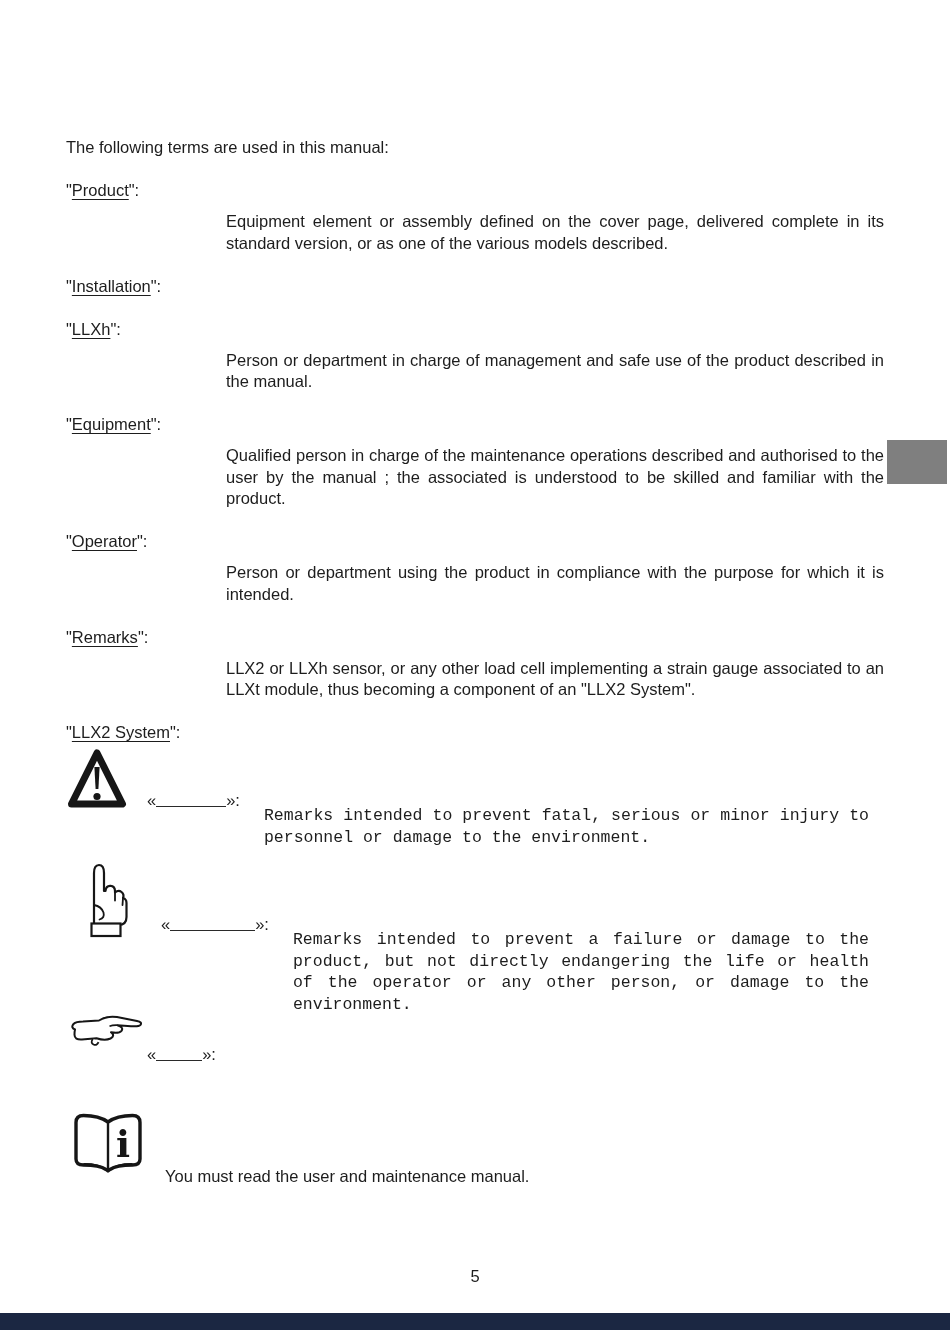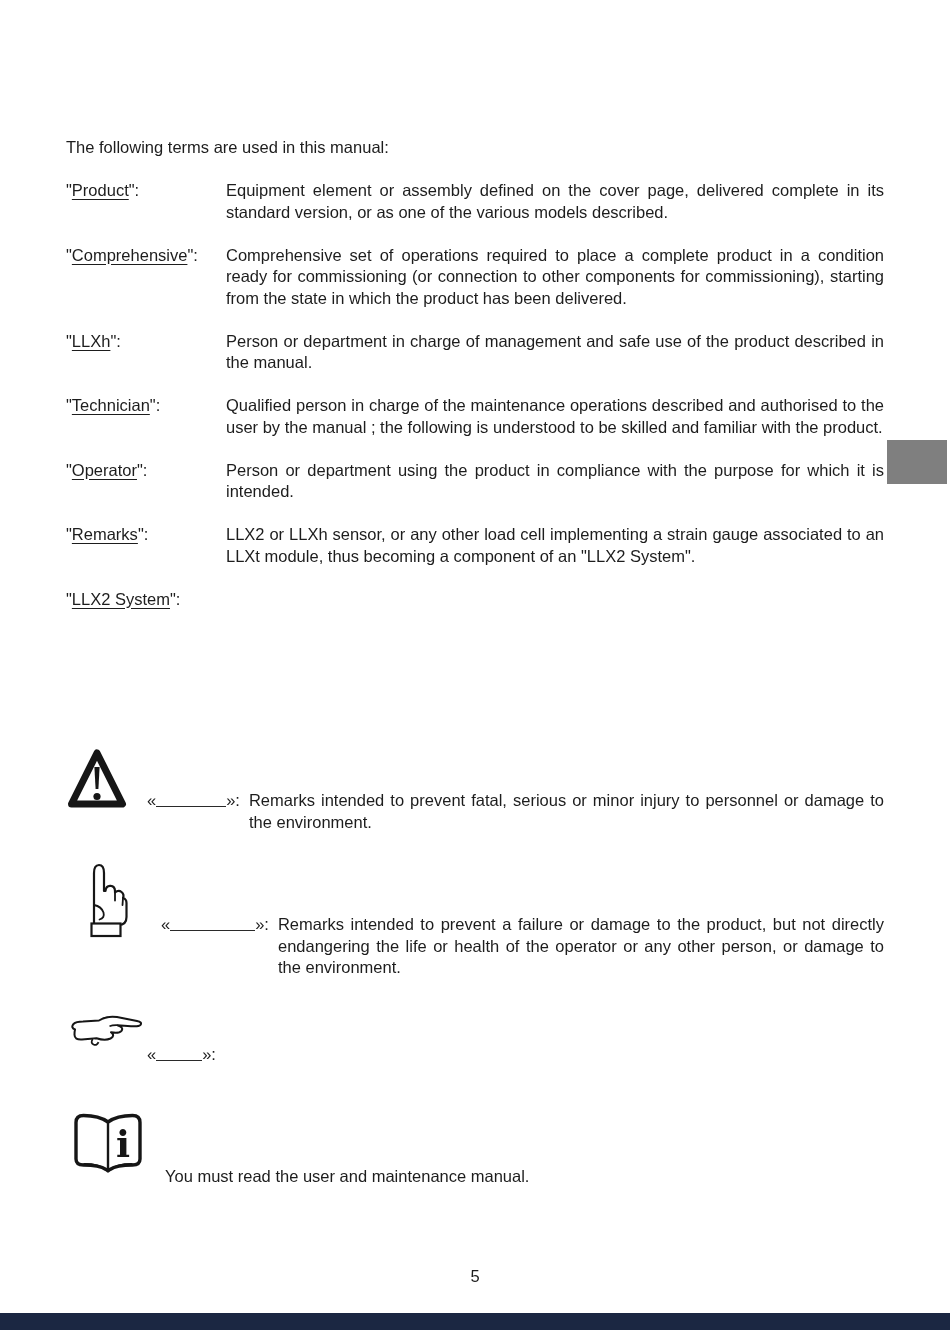--- a/index.html
+++ b/index.html
@@ -5,28 +5,28 @@
   html,body{margin:0;padding:0;background:#fff;}
   .page{position:relative;width:950px;height:1330px;background:#ffffff;overflow:hidden;
         font-family:"Liberation Sans","DejaVu Sans",sans-serif;color:#1d1d1d;
         font-size:16.5px;line-height:21.5px;}
   .intro{position:absolute;left:66px;top:137px;margin:0;}
   
   .defs{position:absolute;left:66px;top:180px;width:818px;display:flex;flex-direction:column;gap:21.5px;}
   .def-row{display:grid;grid-template-columns:160px 658px;}
   .def-term{white-space:nowrap;}
   .def-term .underline{text-decoration:underline;text-underline-offset:2.5px;text-align:center;}
-  .def-text{text-align:justify;text-align-last:left;}
+  .def-text{text-align:justify;text-align-last:left;margin-top:31px;}
   
   .side-tab{position:absolute;left:887px;top:440px;width:60px;height:44px;background:#7f7f7f;}
   
   .remark{position:absolute;display:flex;align-items:flex-start;}
   .rlabel{white-space:nowrap;margin-right:9px;}
   .blank{display:inline-block;height:2px;border-bottom:1.4px solid #2a2a2a;vertical-align:-1px;}
-  .rtext{margin:0;flex:1;text-align:justify;text-align-last:left;}
+  .rtext{margin:15px;flex:1;text-align:justify;text-align-last:left;font-family:Liberation Mono, monospace;}
   .r1{left:147px;top:790px;width:737px;}
   .r1 .blank{width:70px;}
   .r2{left:161px;top:914px;width:723px;}
   .r2 .blank{width:85px;}
   .r3{left:147px;top:1044px;width:737px;}
   .r3 .blank{width:46px;}
   .icon{position:absolute;}
   .icon-triangle{left:67px;top:747px;}
   .icon-hand-up{left:82px;top:860px;}
   .icon-hand-right{left:68px;top:1014px;}
@@ -41,30 +41,29 @@
 <div class="page">
 
   <p class="intro">The following terms are used in this manual:</p>
 
   <div class="defs" id="defs-list">
       <div class="def-row">
         <div class="def-term"><span>"</span><span class="underline">Product</span><span>":</span></div>
         <div class="def-text">Equipment element or assembly defined on the cover page, delivered complete in its standard version, or as one of the various models described.</div>
       </div>
       <div class="def-row">
-        <div class="def-term"><span>"</span><span class="underline">Comprehensive</span><span>":</span></div>
-        <div class="def-text">Comprehensive set of operations required to place a complete product in a condition ready for commissioning (or connection to other components for commissioning), starting from the state in which the product has been delivered.</div>
+        <div class="def-term"><span>"</span><span class="underline">Installation</span><span>":</span></div>
       </div>
       <div class="def-row">
         <div class="def-term"><span>"</span><span class="underline">LLXh</span><span>":</span></div>
         <div class="def-text">Person or department in charge of management and safe use of the product described in the manual.</div>
       </div>
       <div class="def-row">
-        <div class="def-term"><span>"</span><span class="underline">Technician</span><span>":</span></div>
-        <div class="def-text">Qualified person in charge of the maintenance operations described and authorised to the user by the manual ; the following is understood to be skilled and familiar with the product.</div>
+        <div class="def-term"><span>"</span><span class="underline">Equipment</span><span>":</span></div>
+        <div class="def-text">Qualified person in charge of the maintenance operations described and authorised to the user by the manual ; the associated is understood to be skilled and familiar with the product.</div>
       </div>
       <div class="def-row">
         <div class="def-term"><span>"</span><span class="underline">Operator</span><span>":</span></div>
         <div class="def-text">Person or department using the product in compliance with the purpose for which it is intended.</div>
       </div>
       <div class="def-row">
         <div class="def-term"><span>"</span><span class="underline">Remarks</span><span>":</span></div>
         <div class="def-text">LLX2 or LLXh sensor, or any other load cell implementing a strain gauge associated to an LLXt module, thus becoming a component of an "LLX2 System".</div>
       </div>
       <div class="def-row">

